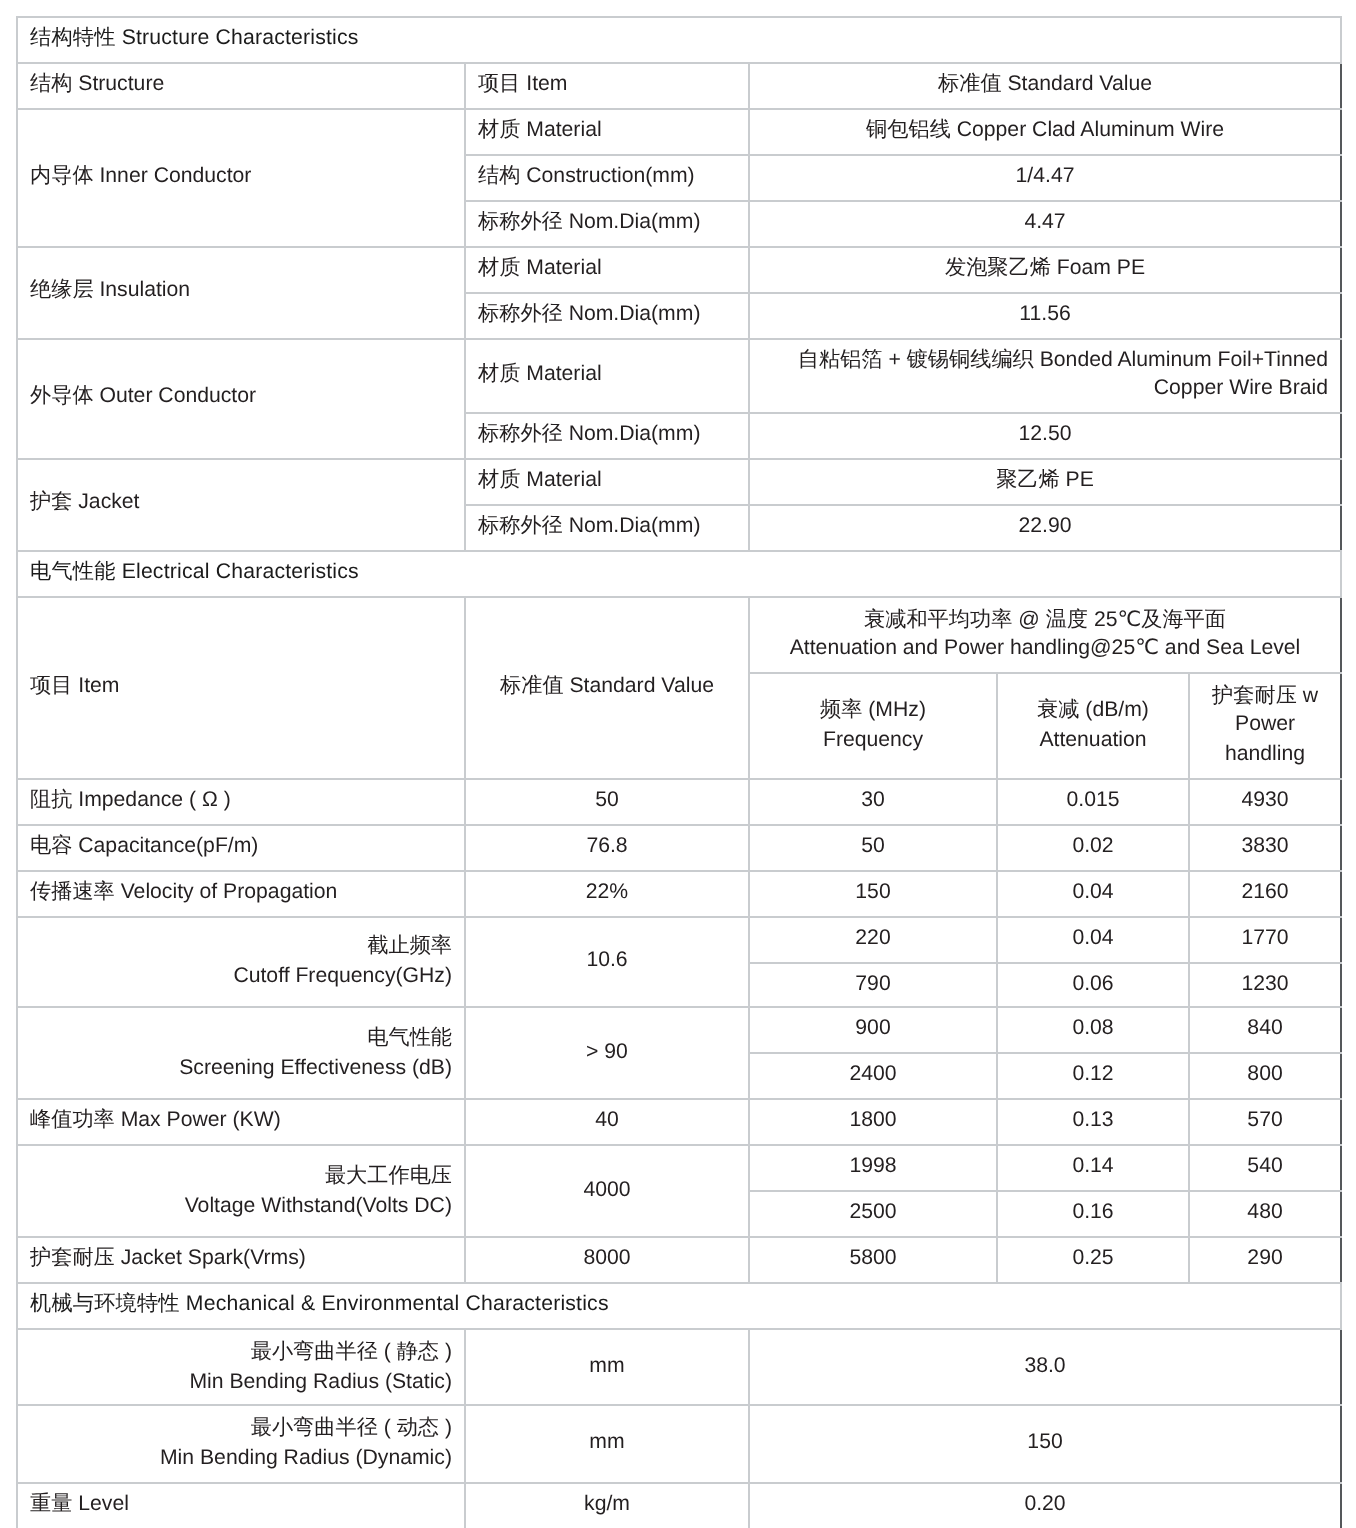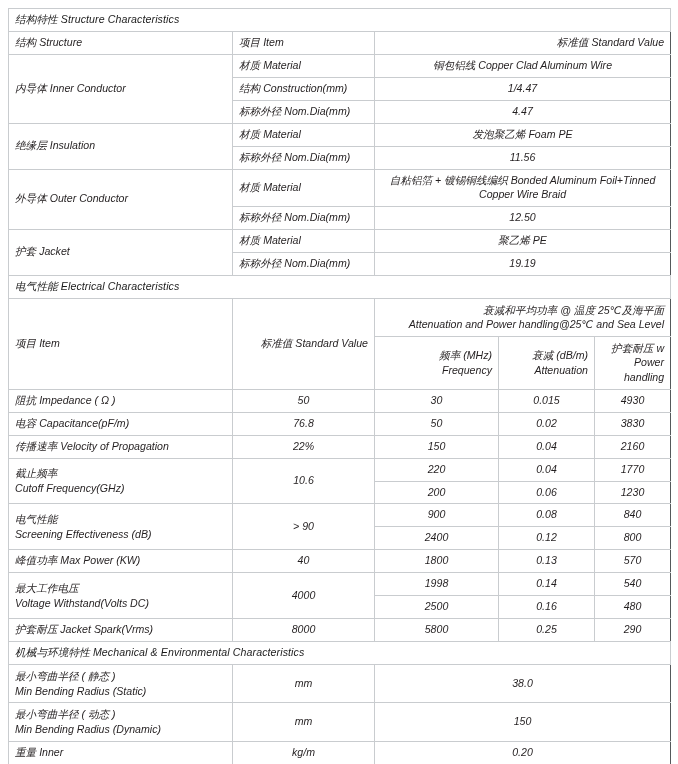--- a/index.html
+++ b/index.html
@@ -9,21 +9,20 @@
   }
   body {
     width: 678px; height: 764px;
     font-family: "Liberation Sans", "DejaVu Sans", sans-serif;
     color: #231f20;
     overflow: hidden;
   }
   .sheet {
     width: 558px; height: 764px;
     padding: 8px 0 10px 8px;
-    font-style: italic;
   }
   table.spec {
     width: 662px;
     border-collapse: collapse;
     table-layout: fixed;
   }
   table.spec td {
     border: 1px solid #c9cccf;
     font-size: 10.6px;
     line-height: 1.32;
@@ -42,24 +41,24 @@
     border-bottom: 1px solid #b9ced9;
     color: #1b1b1b;
     letter-spacing: .1px;
   }
   
   td.colhead {
     background: #ededed;
     font-size: 10.6px;
     padding: 6px;
   }
-  td.colhead.center { text-align: right; }
+  td.colhead.center { text-align: center; }
   td.left   { text-align: left; }
   td.center { text-align: center; }
-  td.tall   { height: 36px; }
+  td.tall   { height: 36px; text-align: right; }
   td.xtall  { height: 44px; margin-top: 20px; }
   .rowlabel { padding-left: 8px; }
   .two-line { line-height: 1.38; }
   
   table.spec td.edge { border-right: 1px solid #55585b; }
 </style>
 </head>
 <body>
 
 <div class="sheet">
@@ -111,21 +110,21 @@
           <td class="left">标称外径 Nom.Dia(mm)</td>
           <td class="center edge" colspan="3">12.50</td>
         </tr>
         <tr>
           <td class="left rowlabel" rowspan="2">护套 Jacket</td>
           <td class="left">材质 Material</td>
           <td class="center edge" colspan="3">聚乙烯 PE</td>
         </tr>
         <tr>
           <td class="left">标称外径 Nom.Dia(mm)</td>
-          <td class="center edge" colspan="3">19.19</td>
+          <td class="center edge" colspan="3">22.90</td>
         </tr>
         <tr>
           <td class="section" colspan="5">电气性能 Electrical Characteristics</td>
         </tr>
         <tr>
           <td class="colhead left rowlabel" rowspan="2">项目 Item</td>
           <td class="colhead center" rowspan="2">标准值 Standard Value</td>
           <td class="colhead center edge" colspan="3">
             <div class="two-line">
               <div>衰减和平均功率 @ 温度 25℃及海平面</div>
@@ -181,21 +180,21 @@
               <div>截止频率</div>
               <div>Cutoff Frequency(GHz)</div>
             </div>
           </td>
           <td class="center" rowspan="2">10.6</td>
           <td class="center">220</td>
           <td class="center">0.04</td>
           <td class="center edge">1770</td>
         </tr>
         <tr>
-          <td class="center">200</td>
+          <td class="center">790</td>
           <td class="center">0.06</td>
           <td class="center edge">1230</td>
         </tr>
         <tr>
           <td class="left rowlabel tall" rowspan="2">
             <div class="two-line">
               <div>电气性能</div>
               <div>Screening Effectiveness (dB)</div>
             </div>
           </td>
@@ -257,19 +256,19 @@
           <td class="left rowlabel tall">
             <div class="two-line">
               <div>最小弯曲半径 ( 动态 )</div>
               <div>Min Bending Radius (Dynamic)</div>
             </div>
           </td>
           <td class="center">mm</td>
           <td class="center edge" colspan="3">150</td>
         </tr>
         <tr>
-          <td class="left rowlabel">重量 Inner</td>
+          <td class="left rowlabel">重量 Level</td>
           <td class="center">kg/m</td>
           <td class="center edge" colspan="3">0.20</td>
         </tr>
       </tbody>
   </table>
 </div>
 
 </body></html>

